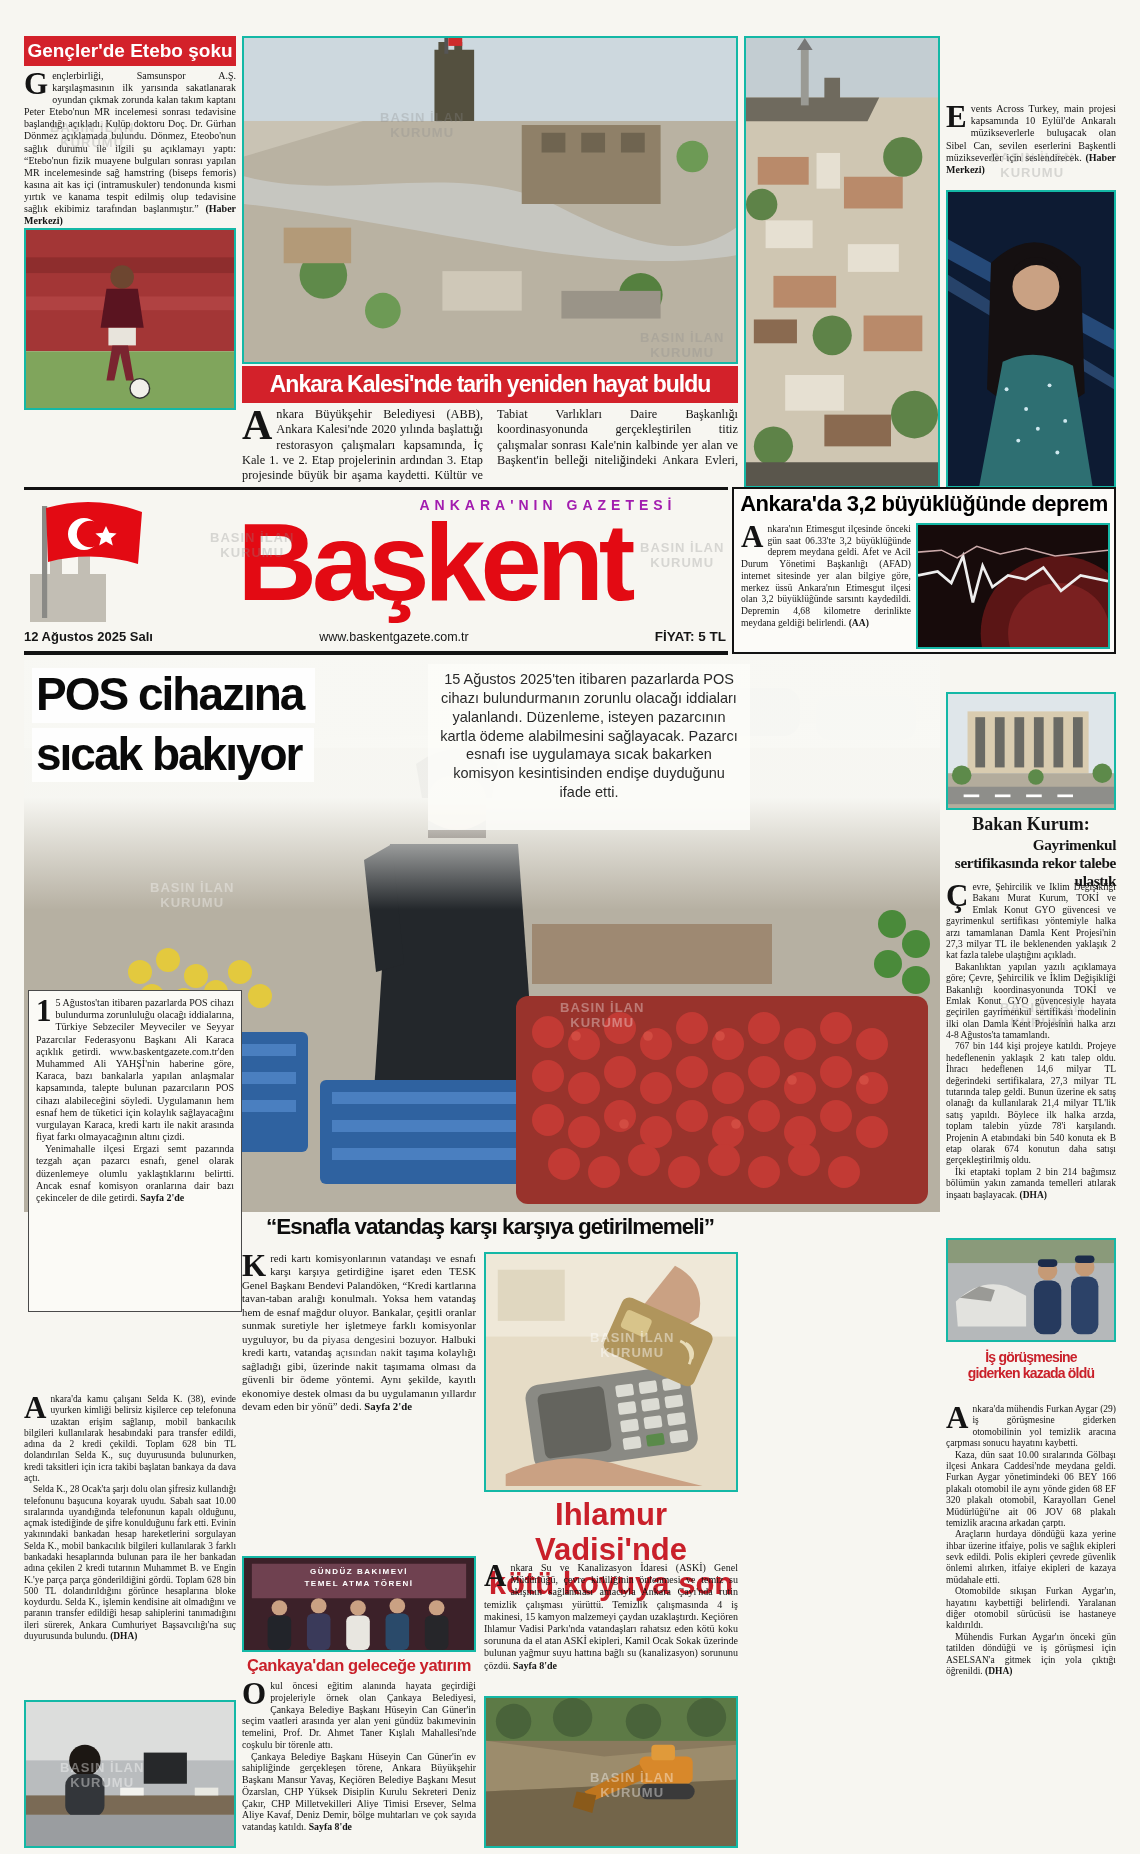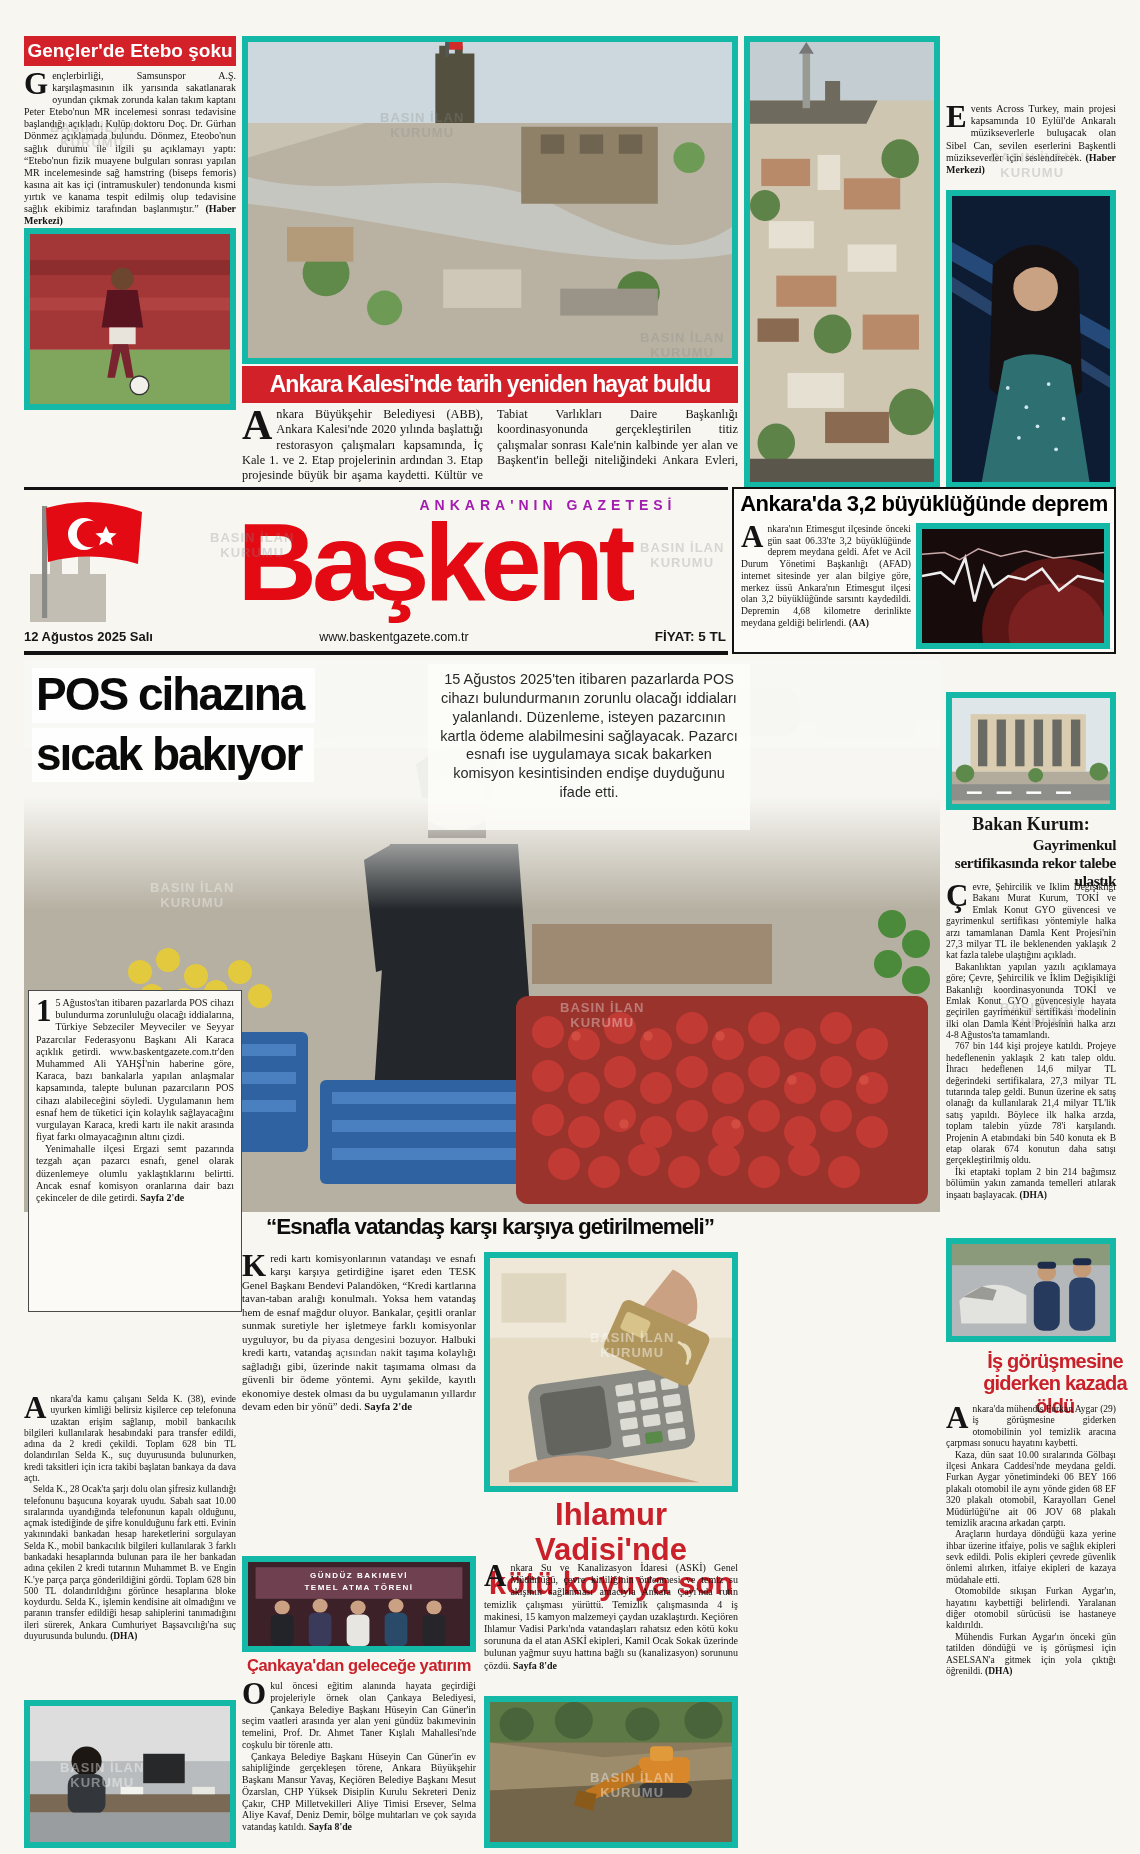--- a/index.html
+++ b/index.html
@@ -1,19 +1,19 @@
 <!DOCTYPE html>
 <html><head>
 <meta charset="utf-8">
 <style>
   html,body{margin:0;padding:0;background:#8a8a8a;}
   #page{position:relative;width:1140px;height:1854px;background:#f7f6f1;overflow:hidden;
         font-family:"Liberation Serif",serif;color:#151515;}
   .abs{position:absolute;box-sizing:border-box;}
-  .photo{position:absolute;overflow:hidden;border:6px solid #14b8a6;box-sizing:border-box;}
+  .photo{position:absolute;overflow:hidden;border:2px solid #14b8a6;box-sizing:border-box;}
   .photo svg{display:block;width:100%;height:100%;}
   .banner{background:#d3212a;color:#fff;font-family:"Liberation Sans",sans-serif;font-weight:800;
           text-align:center;overflow:hidden;}
   .body-text{font-family:"Liberation Serif",serif;text-align:justify;overflow:hidden;color:#141414;}
   .para{margin:0;text-indent:9px;}
   .para.first{text-indent:0;}
   .dc{float:left;font-family:"Liberation Serif",serif;font-weight:bold;font-size:31px;
       line-height:25px;padding:1px 4px 0 0;}
   .dc-lg{font-size:42px;line-height:34px;}
   .by{font-weight:bold;}
@@ -67,21 +67,21 @@
   #main-bodybox{left:28px;top:990px;width:214px;height:322px;background:#fbfaf6;border:1px solid #4a4a4a;
       padding:6px 7px;font-size:10px;line-height:1.22;z-index:5;}
 
   
   #kurum-photo{left:946px;top:692px;width:170px;height:118px;}
   #kurum-kicker{left:946px;top:814px;width:170px;text-align:center;font-weight:bold;font-size:18px;font-family:"Liberation Serif",serif;}
   #kurum-headline{left:946px;top:836px;width:170px;text-align:right;font-weight:bold;font-size:15.3px;
                   letter-spacing:-0.4px;line-height:1.18;font-family:"Liberation Serif",serif;}
   #kurum-body{left:946px;top:882px;width:170px;height:352px;font-size:9.5px;line-height:1.2;}
   #photo-crash{left:946px;top:1238px;width:170px;height:104px;}
-  #kaza-headline{left:946px;top:1350px;width:170px;font-size:20px;letter-spacing:-0.8px;margin-left:24px;}
+  #kaza-headline{left:946px;top:1350px;width:170px;font-size:14px;letter-spacing:-0.8px;}
   #kaza-body{left:946px;top:1404px;width:170px;height:444px;font-size:9.5px;line-height:1.2;}
 
   
   #dol-headline{left:24px;top:1318px;width:212px;font-size:17.5px;}
   #dol-body{left:24px;top:1394px;width:212px;height:302px;font-size:9.4px;line-height:1.2;}
   #photo-office{left:24px;top:1700px;width:212px;height:148px;}
 
   
   #esnafla-headline{left:242px;top:1214px;width:496px;text-align:center;font-family:"Liberation Sans",sans-serif;
       font-weight:800;font-size:22.5px;letter-spacing:-1px;white-space:nowrap;color:#0d0d0d;}

